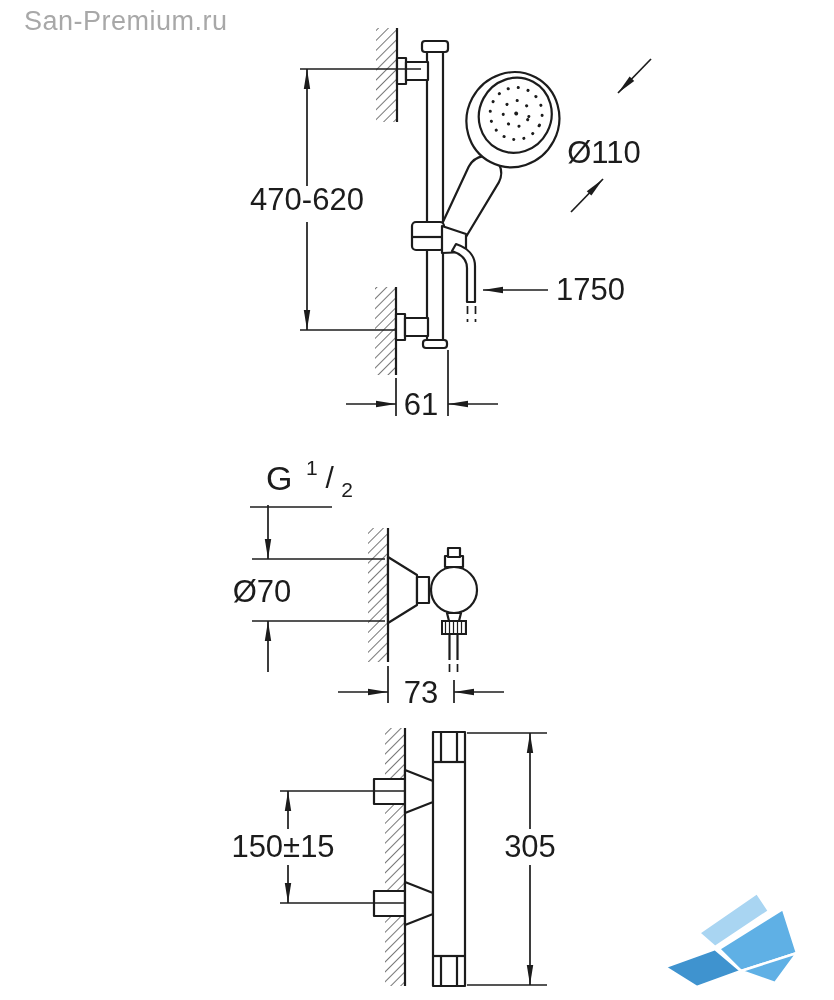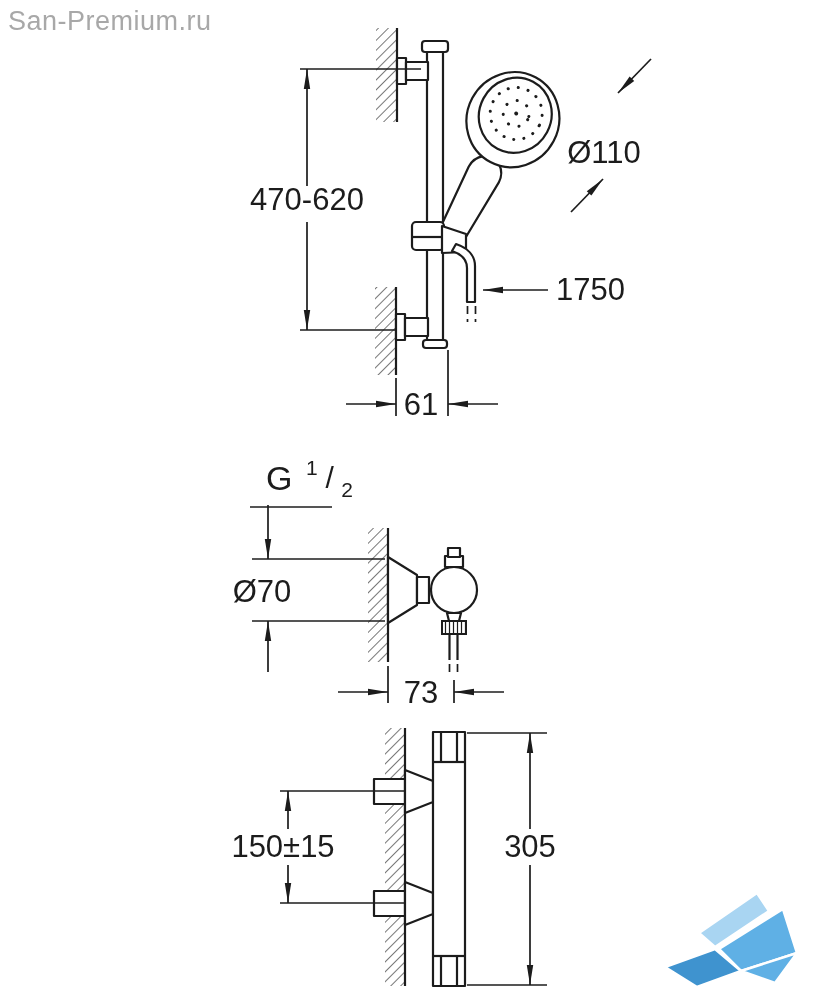--- a/index.html
+++ b/index.html
@@ -1,18 +1,18 @@
 <!DOCTYPE html>
 <html><head>
 <meta charset="utf-8">
 <style>
   html,body{margin:0;padding:0}
   body{width:834px;height:1000px;background:#fff;position:relative;
        font-family:"Liberation Sans",sans-serif;overflow:hidden}
-  .watermark{position:absolute;top:6px;left:8px;font-size:27px;color:#a8a8a8;
+  .watermark{position:absolute;top:6px;left:24px;font-size:27px;color:#a8a8a8;
              letter-spacing:.5px;user-select:none}
   .drawing{position:absolute;top:0;left:0}
   .obj{stroke:#1c1c1c;stroke-width:2.2;fill:none;stroke-linejoin:round}
   .objw{stroke:#1c1c1c;stroke-width:2.2;fill:#fff;stroke-linejoin:round}
   .dim{stroke:#1c1c1c;stroke-width:1.7;fill:none}
   .dash{stroke-dasharray:8 5}
   .dtext{font-size:31px;fill:#1c1c1c}
   .dots{stroke:#1c1c1c;stroke-width:3;fill:none;stroke-linecap:round}
   .logo-poly{stroke:#fff;stroke-width:2.5;stroke-linejoin:round}
 </style>

